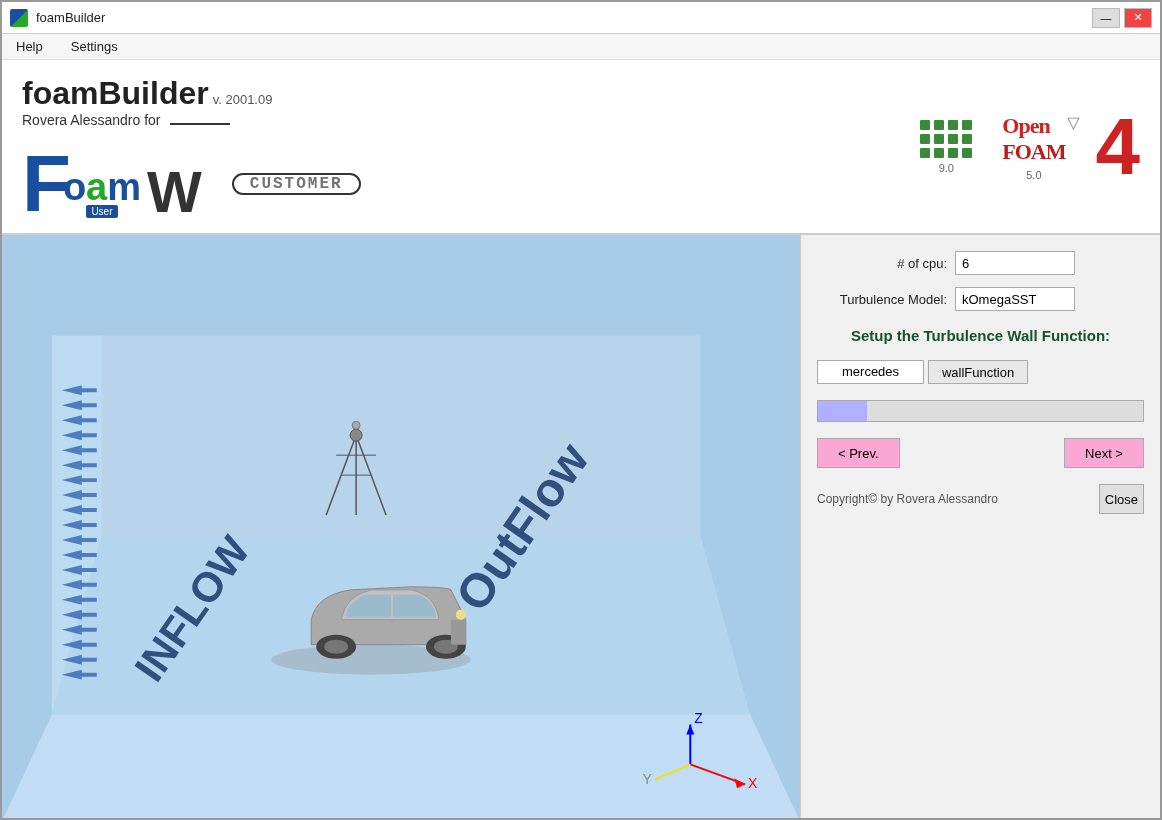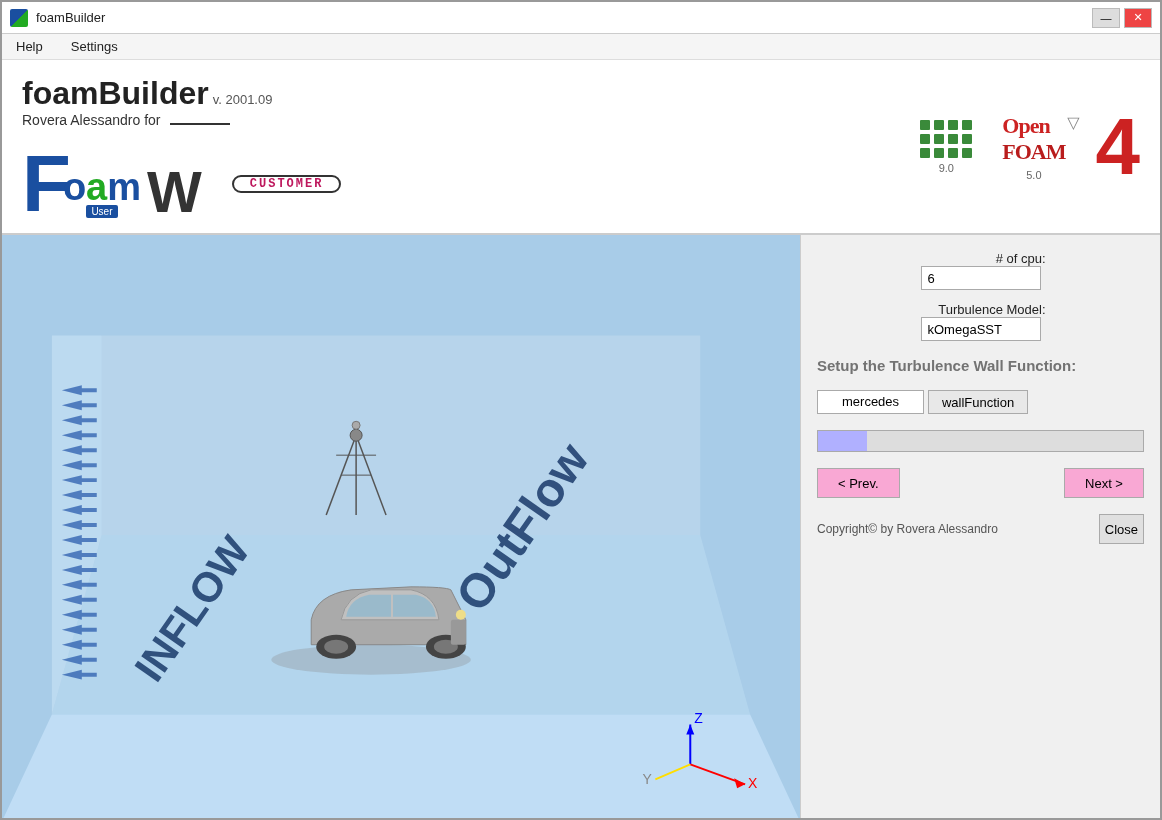--- a/index.html
+++ b/index.html
@@ -85,24 +85,24 @@
     .header-logo-section {
       display: flex;
       flex-direction: column;
       align-items: flex-start;
       min-width: 280px;
     }
     .customer-badge {
       border: 2px solid #333;
       border-radius: 20px;
       padding: 0 16px;
-      font-size: 12px;
+      font-size: 16px;
       font-weight: bold;
       letter-spacing: 2px;
-      color: #be185d;
+      color: #737373;
       font-family: 'Courier New', monospace;
       margin-left: 20px;
     }
 
     
     .header-logos {
       display: flex;
       align-items: center;
       gap: 30px;
       margin-left: auto;
@@ -167,42 +167,42 @@
       padding: 16px;
       display: flex;
       flex-direction: column;
       gap: 12px;
       border-left: 1px solid #ccc;
     }
 
     .form-row {
       display: flex;
       align-items: center;
-      flex-direction: column;
+      gap: 8px;
     }
     .form-label {
       font-size: 13px;
       color: #222;
       min-width: 130px;
       text-align: right;
     }
     .form-input {
       border: 1px solid #aaa;
       background: #fff;
       padding: 3px 6px;
       font-size: 13px;
       width: 120px;
       height: 24px;
     }
 
     .section-title {
       font-size: 15px;
       font-weight: bold;
-      color: #737373;
-      text-align: left;
+      color: #14532d;
+      text-align: center;
       margin: 4px 0;
     }
 
     .wall-fn-row {
       display: flex;
       align-items: center;
       gap: 4px;
     }
     .wall-fn-label {
       border: 1px solid #aaa;

